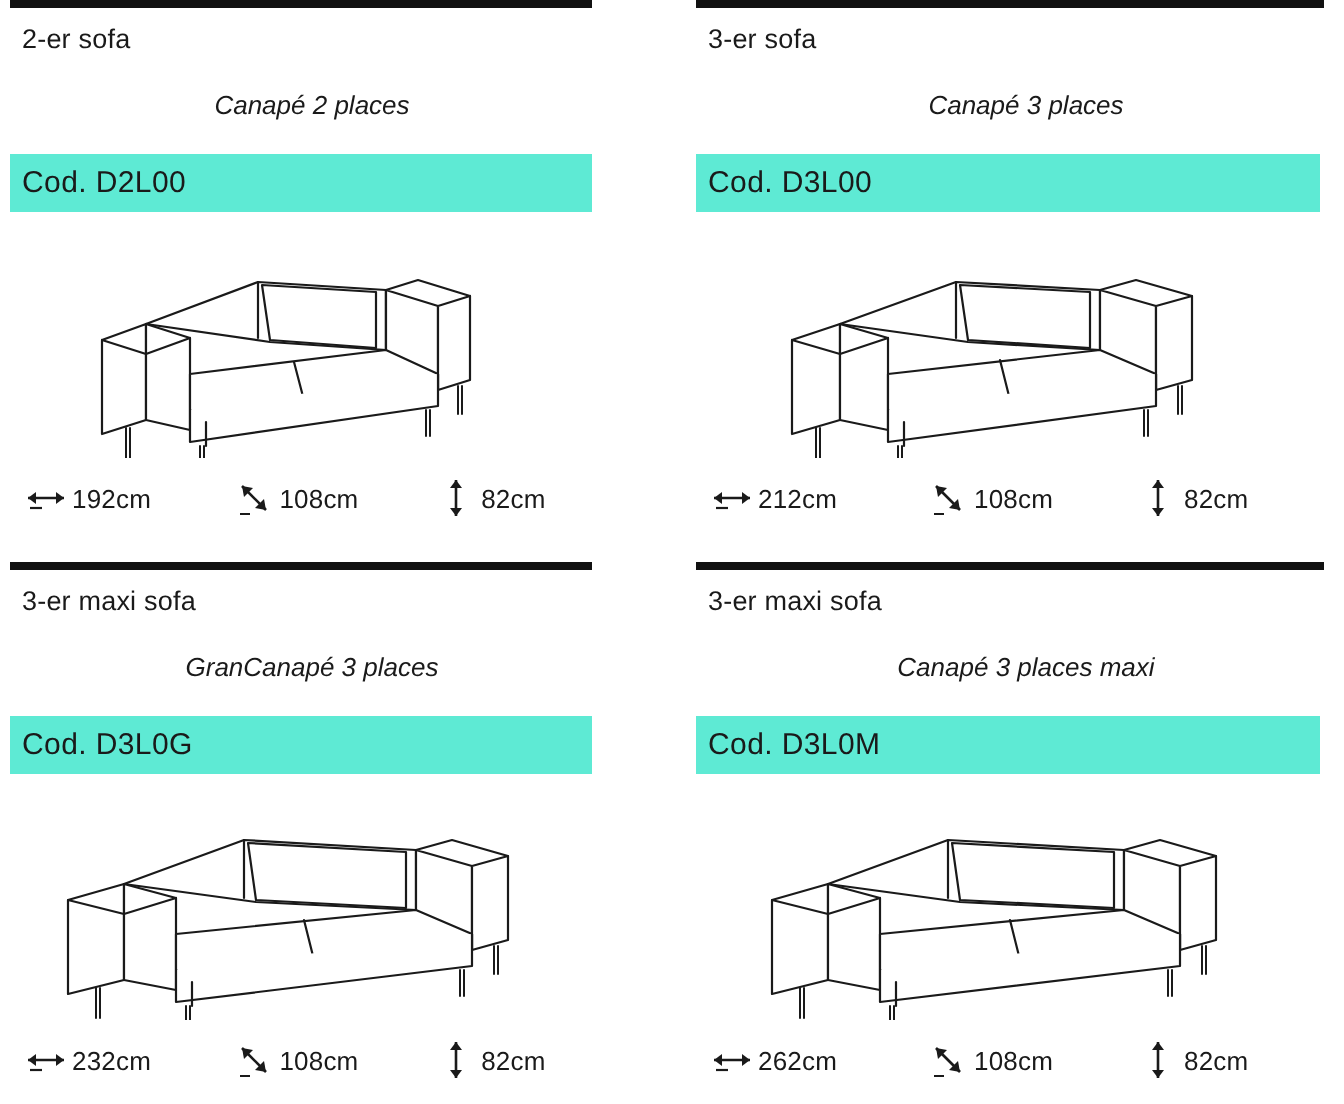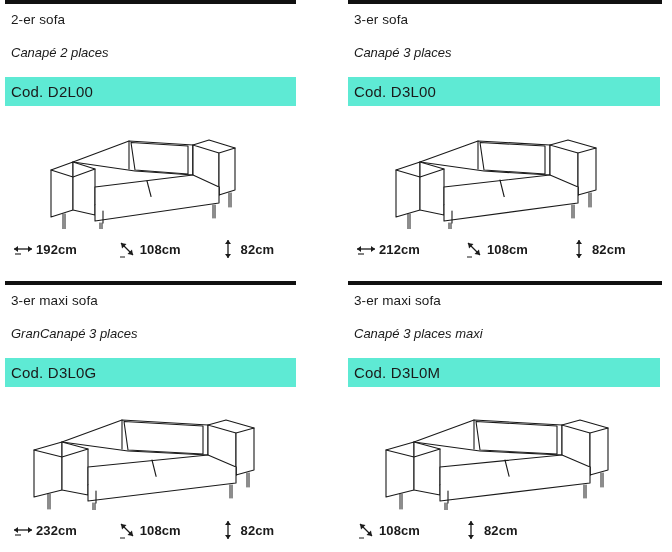--- a/index.html
+++ b/index.html
@@ -59,20 +59,21 @@
   }
   .panel.col-right .title { padding-left: 18px; }
 
   .subtitle {
     font-size: 13px;
     font-style: italic;
     font-weight: 400;
     padding: 18px 0 0 11px;
     line-height: 1.1;
     white-space: nowrap;
+    text-align: center;
   }
   .panel.col-right .subtitle { padding-left: 18px; }
 
   .codeband {
     margin-top: 17px;
     margin-left: 5px;
     margin-right: 5px;
     height: 29px;
     background: #5eead4;
     display: flex;
@@ -98,21 +99,20 @@
     justify-content: center;
     padding-top: 4px;
   }
   .art svg { display: block; }
 
   
   .dims {
     display: flex;
     padding-left: 10px;
     height: 26px;
-    font-weight: bold;
   }
   .panel.col-right .dims { padding-left: 17px; }
 
   .dim {
     display: flex;
     align-items: center;
     white-space: nowrap;
   }
   .dim .dicon {
     width: 26px;
@@ -368,20 +368,31 @@
           <path d="M127 62 L133 86"></path>
           <path d="M62 87 L62 103 L212 85 L212 69" fill="#fff"></path>
           <path d="M70 93 L70 105"></path>
           <path d="M22 96 L22 111 M24 96 L24 111" stroke-width="1"></path>
           <path d="M67 105 L67 117 M69 105 L69 117" stroke-width="1"></path>
           <path d="M206 87 L206 100 M208 87 L208 100" stroke-width="1"></path>
           <path d="M223 75 L223 89 M225 75 L225 89" stroke-width="1"></path>
         </svg>
       </div>
       <div class="dims">
+        <div class="dim w">
+          <span class="dicon">
+            <svg width="22" height="12" viewBox="0 0 22 12">
+                <path d="M2 6 H20" stroke="#1a1a1a" stroke-width="1.3"></path>
+                <path d="M2 6 L6 3 L6 9 Z" fill="#1a1a1a"></path>
+                <path d="M20 6 L16 3 L16 9 Z" fill="#1a1a1a"></path>
+                <path d="M3 11 H9" stroke="#1a1a1a" stroke-width="1.1"></path>
+              </svg>
+          </span>
+          <span class="dval">262cm</span>
+        </div>
         <div class="dim d">
           <span class="dicon">
             <svg width="20" height="20" viewBox="0 0 20 20">
                 <path d="M4 4 L16 16" stroke="#1a1a1a" stroke-width="1.3"></path>
                 <path d="M4 4 L9.5 5 L5 9.5 Z" fill="#1a1a1a"></path>
                 <path d="M16 16 L10.5 15 L15 10.5 Z" fill="#1a1a1a"></path>
                 <path d="M3 18 H8" stroke="#1a1a1a" stroke-width="1"></path>
               </svg>
           </span>
           <span class="dval">108cm</span>

